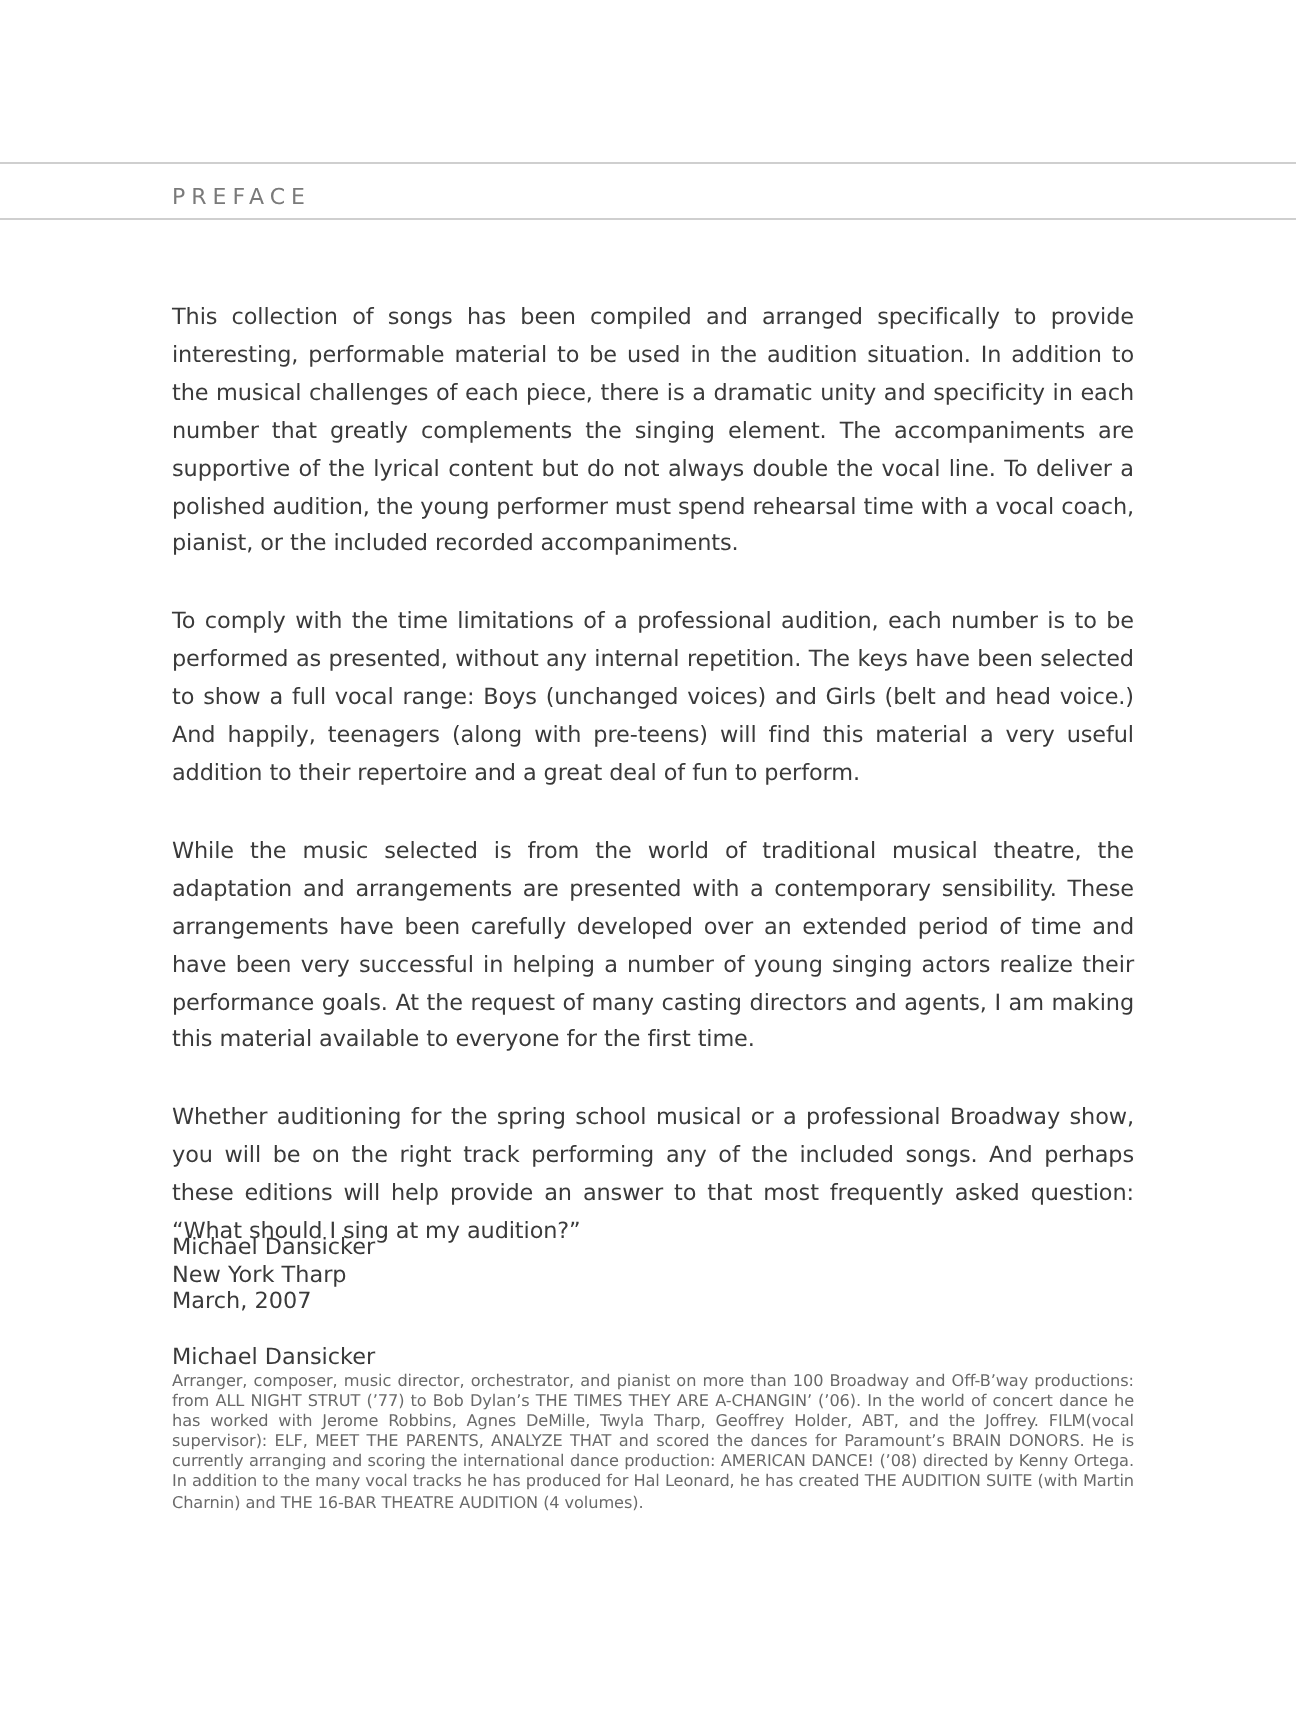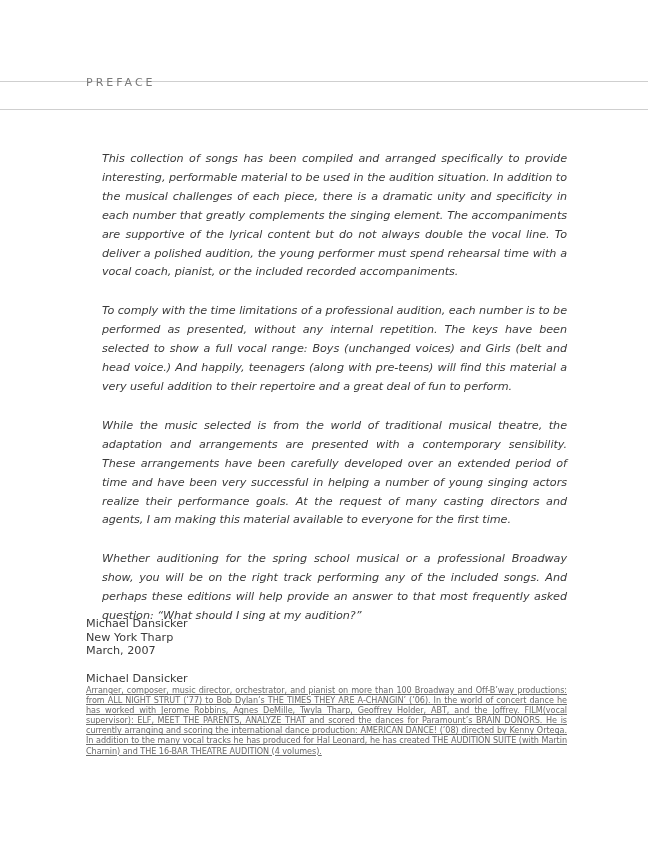--- a/index.html
+++ b/index.html
@@ -21,41 +21,40 @@
       top: 81px;
       width: 648px;
       height: 29px;
       border-top: 1px solid #cfcfcf;
       border-bottom: 1px solid #cfcfcf;
       box-sizing: border-box;
     }
     .section-title {
       position: absolute;
       left: 86px;
-      top: 76px;
+      top: 92px;
       font-size: 11px;
       letter-spacing: 3px;
       color: #7a7a7a;
       line-height: 13px;
     }
     .content {
       position: absolute;
       left: 86px;
       top: 150px;
       width: 481px;
     }
     .para {
-      margin: 0 0 20px 16px;
+      margin: 0 0 20px 0;
       font-size: 11.2px;
       line-height: 18.9px;
       text-align: justify;
       text-align-last: left;
       color: #3a3a3a;
       letter-spacing: -0.05px;
-      font-style: italic;
     }
     .signature {
       margin: 0;
       font-size: 11.2px;
       line-height: 13.5px;
       color: #3a3a3a;
     }
     .sig-block {
       position: absolute;
       left: 86px;
@@ -74,21 +73,20 @@
       margin: 0;
     }
     .bio-text {
       margin: 0;
       font-size: 8.1px;
       line-height: 10.1px;
       color: #6a6a6a;
       text-align: justify;
       text-align-last: left;
       letter-spacing: -0.05px;
-      text-decoration: underline;
     }
   </style>
 </head>
 <body>
 
 <div class="header-band"></div>
 <div class="section-title">PREFACE</div>
 
 <div class="content">
   <p class="para">This collection of songs has been compiled and arranged specifically to provide interesting, performable material to be used in the audition situation. In addition to the musical challenges of each piece, there is a dramatic unity and specificity in each number that greatly complements the singing element.  The accompaniments are supportive of the lyrical content but do not always double the vocal line. To deliver a polished audition, the young performer must spend rehearsal time with a vocal coach, pianist, or the included recorded accompaniments.</p>

